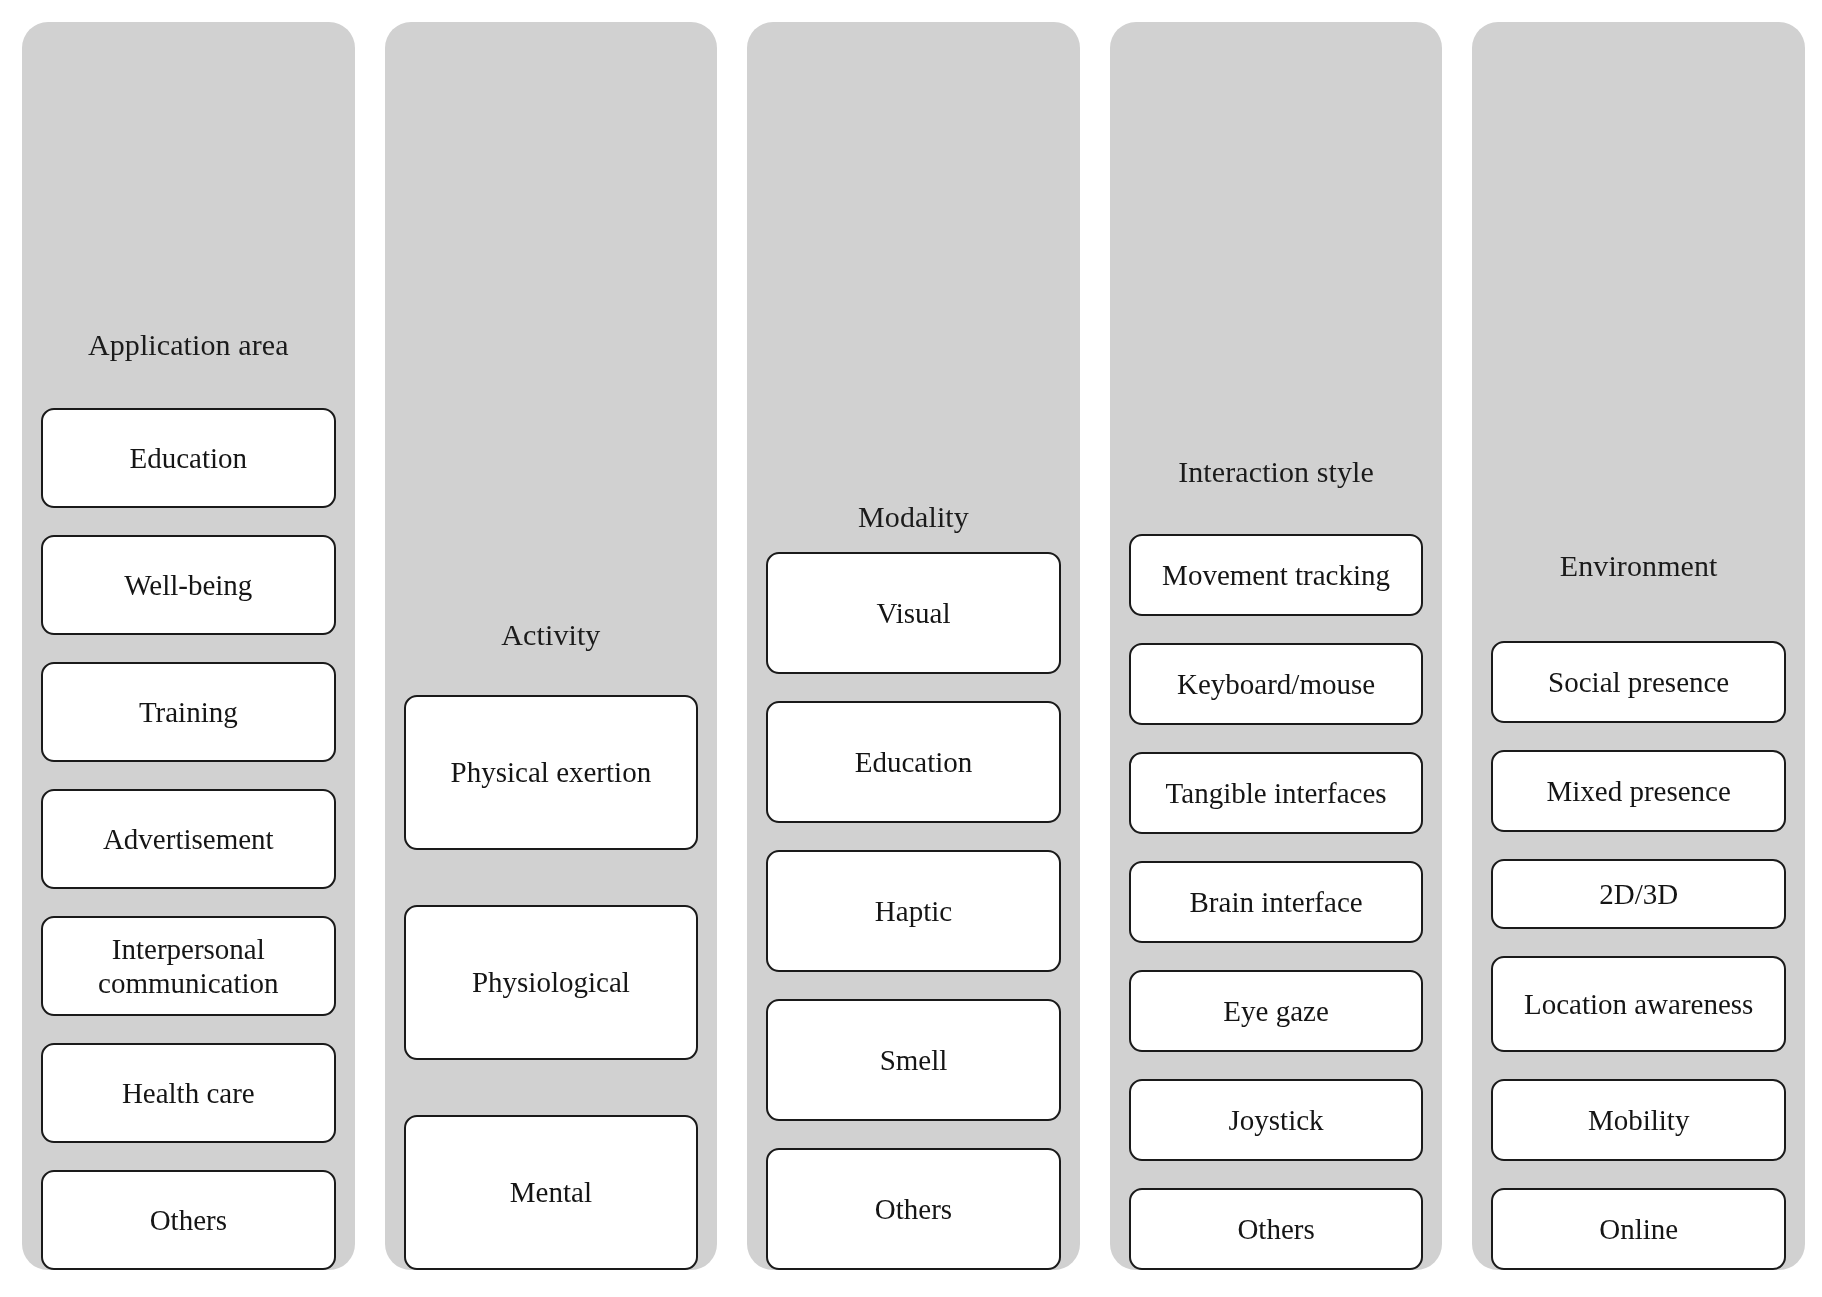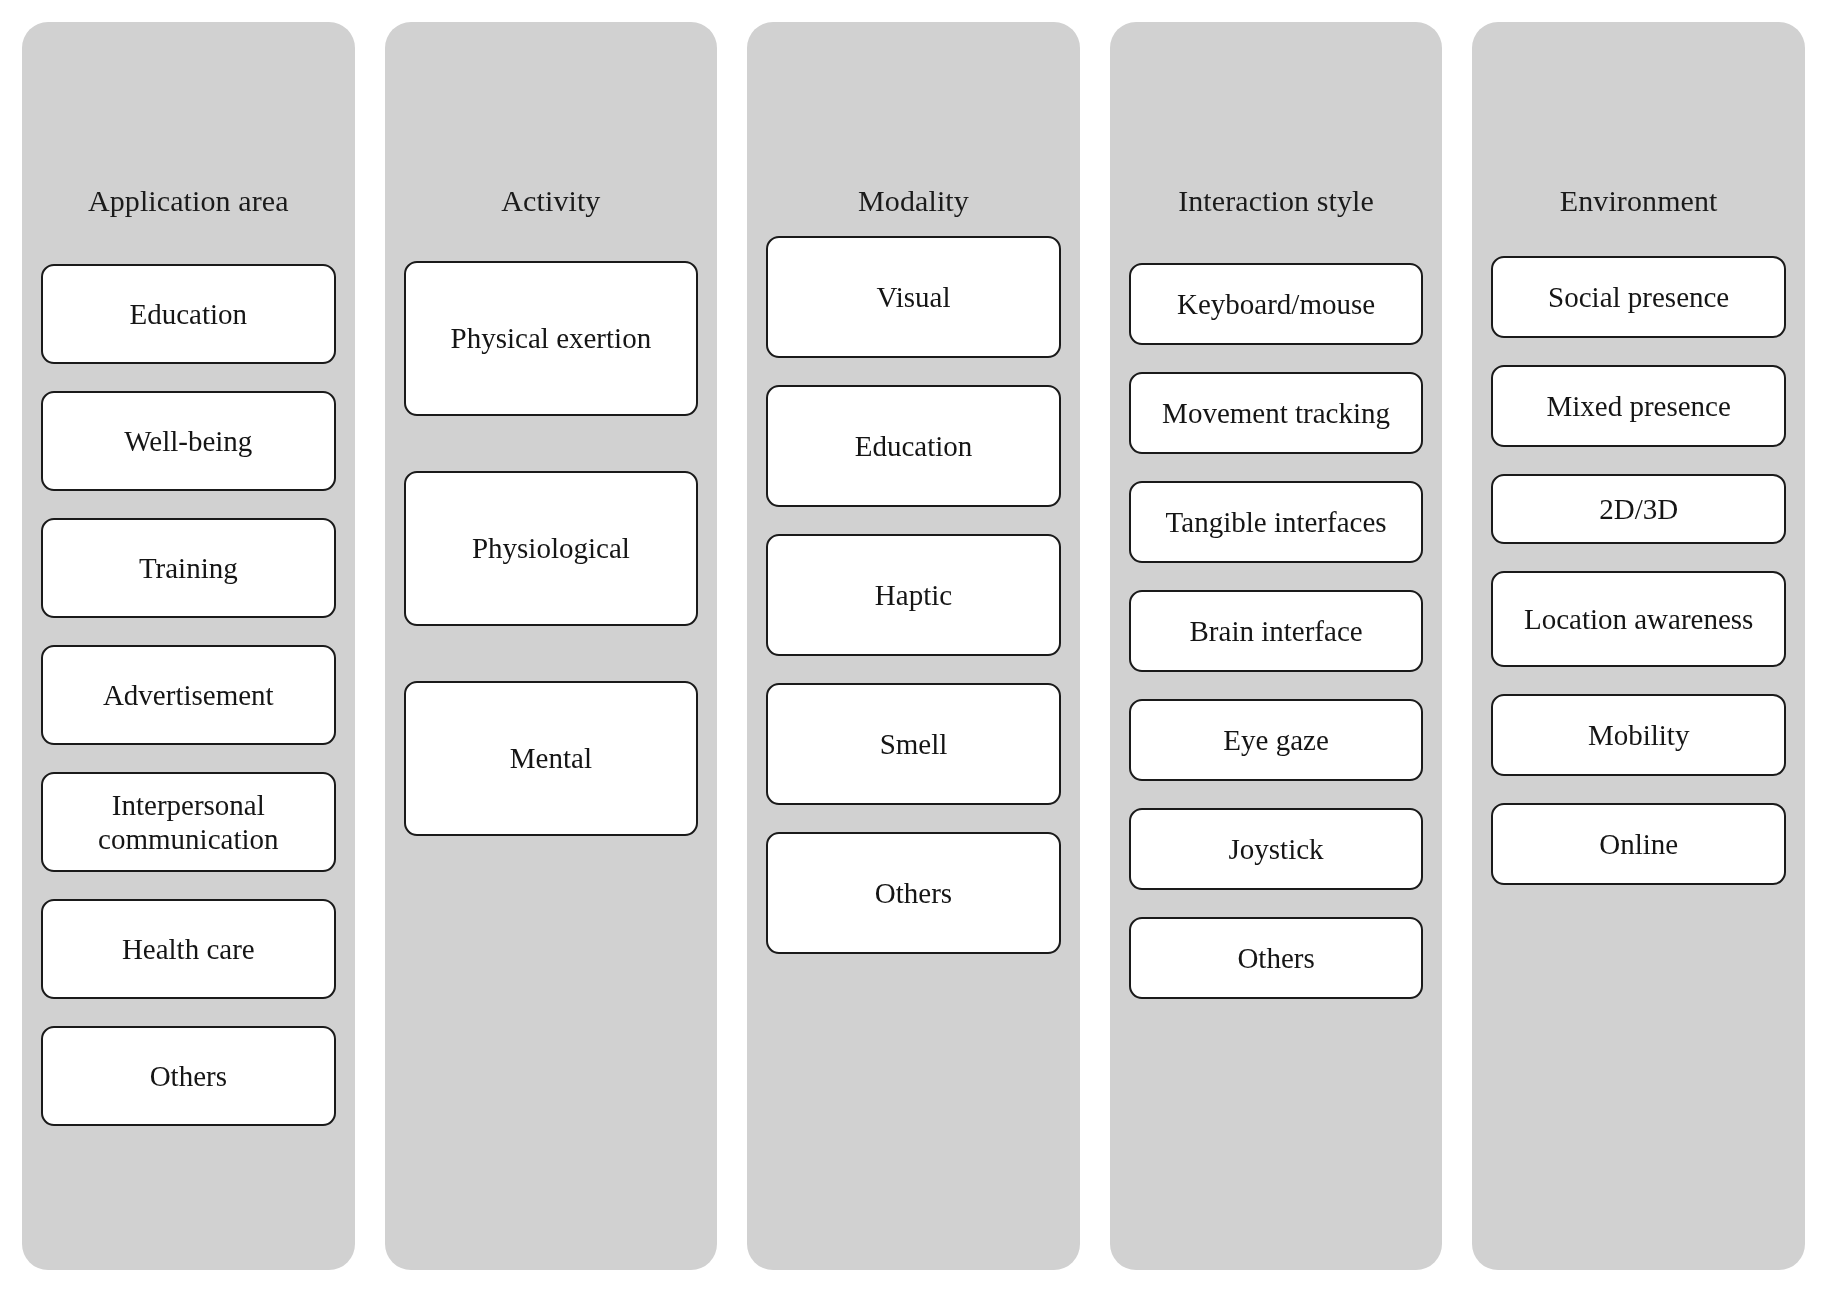--- a/index.html
+++ b/index.html
@@ -31,20 +31,21 @@
     background: #d1d1d1;
     border-radius: 26px;
     box-sizing: border-box;
     display: flex;
     flex-direction: column;
     align-items: center;
     height: 1248px;
     padding: 0 19px;
     flex: 1 1 0;
     min-width: 0;
+    justify-content: flex-end;
   }
 
   .column-header {
     font-size: 30px;
     line-height: 1;
     letter-spacing: 0.1px;
     text-align: center;
     color: #1b1b1b;
     margin-top: 164px;
     margin-bottom: 0;
@@ -87,21 +88,21 @@
   .col-mod .items { margin-top: 20px; }
   .col-mod .item-box { height: 122px; }
   .col-mod .item-box + .item-box { margin-top: 27px; }
 
   
   .col-int .items { margin-top: 47px; }
   .col-int .item-box { height: 82px; }
   .col-int .item-box + .item-box { margin-top: 27px; }
 
   
-  .col-env .items { margin-top: 40px; }
+  .col-env .items { margin-top: 60px; }
   .col-env .item-box { height: 82px; }
   .col-env .item-box + .item-box { margin-top: 27px; }
   .col-env .item-box.tall { height: 96px; }
   .col-env .item-box.short { height: 70px; }
 </style>
 </head>
 <body>
 
 <div id="taxonomy">
 
@@ -134,22 +135,22 @@
       <div class="item-box">Education</div>
       <div class="item-box">Haptic</div>
       <div class="item-box">Smell</div>
       <div class="item-box">Others</div>
     </div>
   </div>
 
   <div class="column col-int">
     <div class="column-header">Interaction style</div>
     <div class="items">
+      <div class="item-box">Movement tracking</div>
       <div class="item-box">Keyboard/mouse</div>
-      <div class="item-box">Movement tracking</div>
       <div class="item-box">Tangible interfaces</div>
       <div class="item-box">Brain interface</div>
       <div class="item-box">Eye gaze</div>
       <div class="item-box">Joystick</div>
       <div class="item-box">Others</div>
     </div>
   </div>
 
   <div class="column col-env">
     <div class="column-header">Environment</div>

